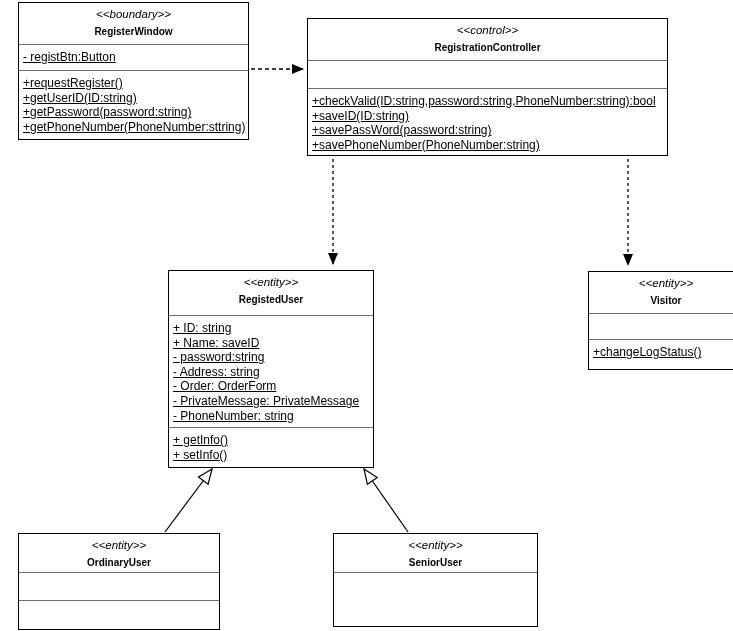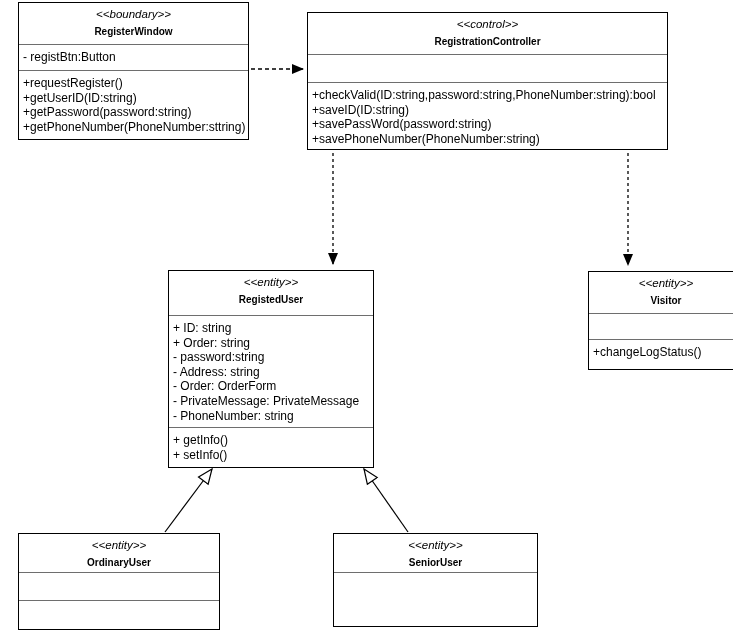--- a/index.html
+++ b/index.html
@@ -54,20 +54,21 @@
     box-sizing: border-box;
     padding: 5px 2px 0 4px;
     flex: 0 0 auto;
     overflow: hidden;
   }
   .uml-section.grow { flex: 1 1 auto; }
   .member-line {
     font-size: 12px;
     line-height: 14.6px;
     white-space: pre;
+    text-decoration: underline;
   }
 </style>
 </head>
 <body>
 
 <div class="canvas">
 
   <svg class="arrows" viewBox="0 0 733 631">
     <defs>
       <marker id="dep-arrow" markerUnits="userSpaceOnUse" markerWidth="12" markerHeight="10" refX="11" refY="5" orient="auto">
@@ -93,42 +94,42 @@
         <div class="member-line">- registBtn:Button</div>
       </div>
     <div class="uml-section grow">
         <div class="member-line">+requestRegister()</div>
         <div class="member-line">+getUserID(ID:string)</div>
         <div class="member-line">+getPassword(password:string)</div>
         <div class="member-line">+getPhoneNumber(PhoneNumber:sttring)</div>
       </div>
   </div>
 
-  <div class="uml-class" style="left:291px; top:12px; width:361px; height:138px;">
+  <div class="uml-class" style="left:291px; top:18px; width:361px; height:138px;">
     <div class="uml-header" style="height:41px;">
       <div class="uml-stereotype">&lt;&lt;control&gt;&gt;</div>
       <div class="uml-name">RegistrationController</div>
     </div>
     <div class="uml-section" style="height:28px;"></div>
     <div class="uml-section grow">
         <div class="member-line">+checkValid(ID:string,password:string,PhoneNumber:string):bool</div>
         <div class="member-line">+saveID(ID:string)</div>
         <div class="member-line">+savePassWord(password:string)</div>
         <div class="member-line">+savePhoneNumber(PhoneNumber:string)</div>
       </div>
   </div>
 
   <div class="uml-class" style="left:152px; top:270px; width:206px; height:198px;">
     <div class="uml-header" style="height:44px;">
       <div class="uml-stereotype">&lt;&lt;entity&gt;&gt;</div>
       <div class="uml-name">RegistedUser</div>
     </div>
     <div class="uml-section" style="height:112px;">
         <div class="member-line">+ ID: string</div>
-        <div class="member-line">+ Order: string</div>
+        <div class="member-line">+ Name: saveID</div>
         <div class="member-line">- password:string</div>
         <div class="member-line">- Address: string</div>
         <div class="member-line">- Order: OrderForm</div>
         <div class="member-line">- PrivateMessage: PrivateMessage</div>
         <div class="member-line">- PhoneNumber: string</div>
       </div>
     <div class="uml-section grow">
         <div class="member-line">+ getInfo()</div>
         <div class="member-line">+ setInfo()</div>
       </div>

